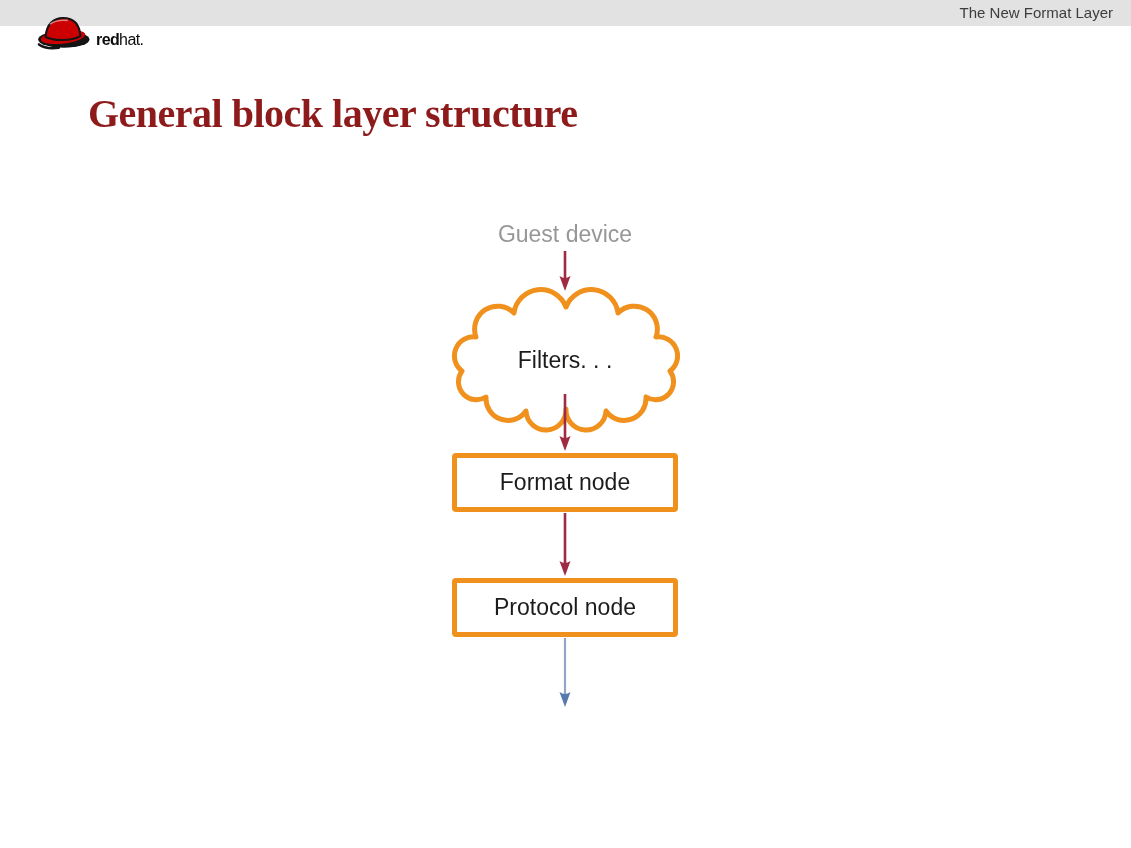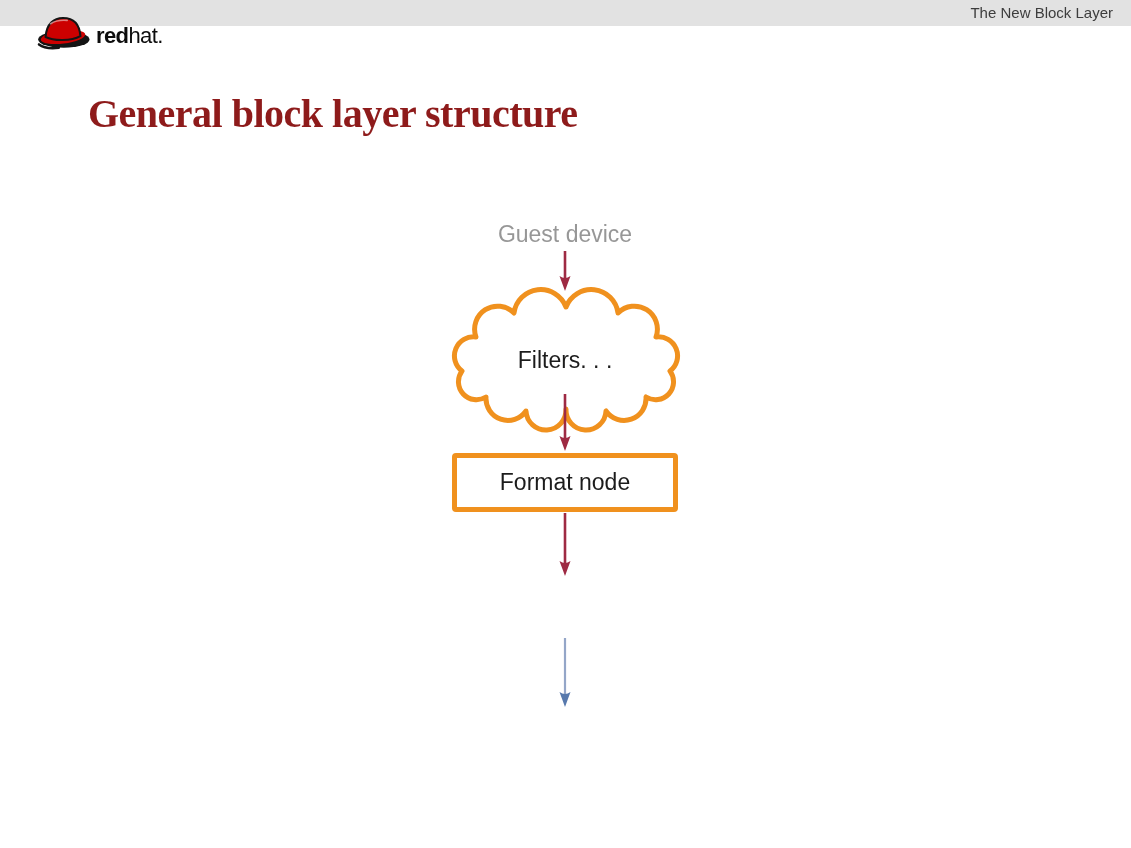--- a/index.html
+++ b/index.html
@@ -29,21 +29,21 @@
   }
   
   .logo {
     position: absolute;
     left: 34px; top: 12px;
     display: flex;
     align-items: flex-end;
   }
   .logo svg { display: block; }
   .wordmark {
-    font-size: 22px;
+    font-size: 16px;
     color: #0d0d0d;
     letter-spacing: -0.6px;
     padding-bottom: 3px;
     margin-left: 4px;
     white-space: nowrap;
   }
   .wordmark .wm-bold { font-weight: 800; }
   .wordmark .wm-rest { font-weight: 500; }
   
   .title {
@@ -94,21 +94,21 @@
   .arrow-2 { top: 394px; }
   .arrow-3 { top: 513px; }
   .arrow-4 { top: 638px; }
 </style>
 </head>
 <body>
 
 <div class="slide">
 
   <div class="band"></div>
-  <div class="band-title">The New Block Layer</div>
+  <div class="band-title">The New Format Layer</div>
 
   <div class="logo">
     <span>
       <svg width="58" height="40" viewBox="0 0 70 46">
         <ellipse cx="36" cy="32" rx="31" ry="10" fill="#141414"></ellipse>
         <path d="M6 38 Q14 44 30 42" fill="none" stroke="#141414" stroke-width="3" stroke-linecap="round"></path>
         <ellipse cx="35" cy="29" rx="27" ry="8" fill="#cc0000" transform="rotate(-7 35 29)"></ellipse>
         <path d="M14 29 C15 13, 24 6, 35 6 C47 6, 55 13, 56 28 C45 34, 24 34, 14 29 Z" fill="#cc0000" stroke="#141414" stroke-width="2.5"></path>
         <path d="M20 13 Q28 8 40 9" fill="none" stroke="#e9b4b4" stroke-width="2" stroke-linecap="round" opacity="0.7"></path>
       </svg>
@@ -157,20 +157,23 @@
     <span>Format node</span>
   </div>
 
   <span class="arrow arrow-3">
     <svg width="20" height="63" viewBox="0 0 20 63">
       <line x1="10" y1="0" x2="10" y2="51" stroke="#9e2a43" stroke-width="2.6"></line>
       <path d="M10 63 L4.5 48 Q10 52 15.5 48 Z" fill="#9e2a43"></path>
     </svg>
   </span>
 
+  <div class="node protocol-node">
+    <span>Protocol node</span>
+  </div>
 
   <span class="arrow arrow-4">
     <svg width="20" height="69" viewBox="0 0 20 69">
       <line x1="10" y1="0" x2="10" y2="56" stroke="#94a6c8" stroke-width="2.2"></line>
       <path d="M10 69 L4.5 54 Q10 58 15.5 54 Z" fill="#5779ad"></path>
     </svg>
   </span>
 
 
 </div>

